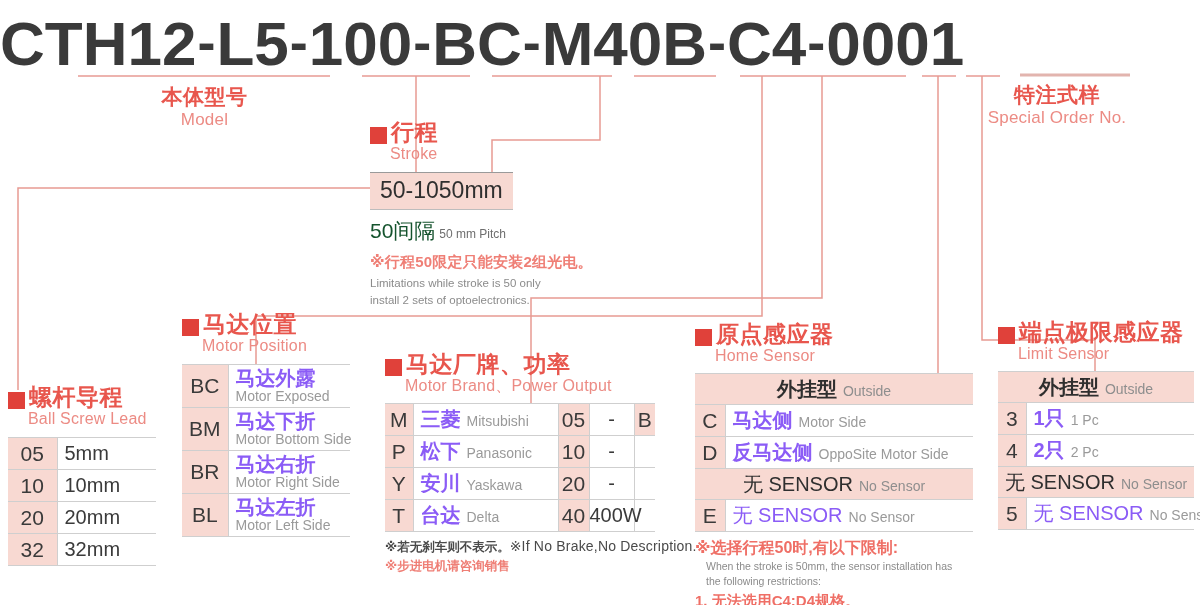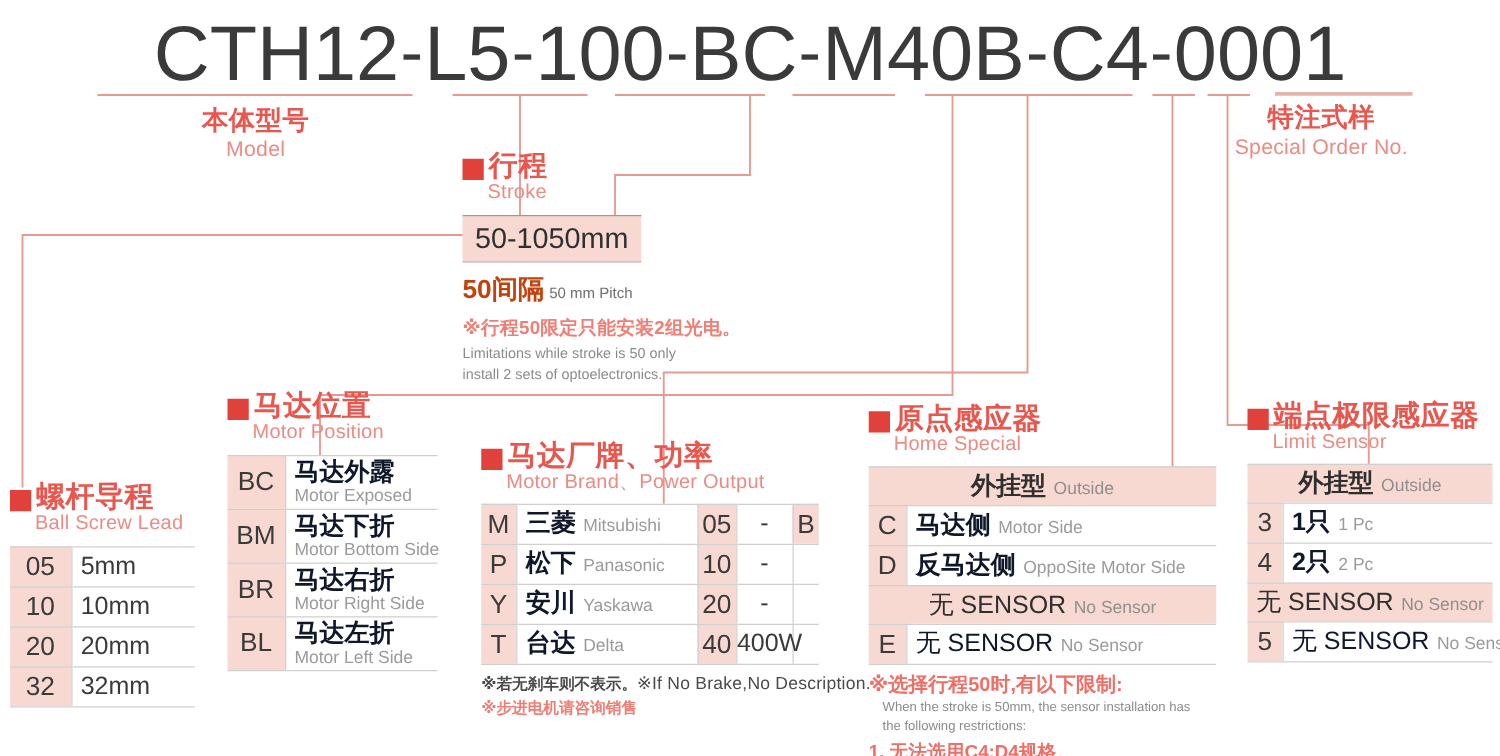--- a/index.html
+++ b/index.html
@@ -10,23 +10,22 @@
     position:relative;
     overflow:hidden;
     -webkit-font-smoothing:antialiased;
   }
   #stage{position:absolute;left:0;top:0;width:1200px;height:605px;}
   #lines{position:absolute;left:0;top:0;width:1200px;height:605px;pointer-events:none;}
 
   
   .code{
     position:absolute;left:0;top:8px;width:1200px;
-    text-align:center;
     font-family:"Liberation Sans","DejaVu Sans",sans-serif;
-    font-size:62px;font-weight:400;letter-spacing:0px;
+    font-size:62px;font-weight:700;letter-spacing:0px;
     color:#3a3a3a;
     white-space:nowrap;
   }
   .code .tok{}
   .code .dash{font-size:54px;position:relative;top:-4px;padding:0 1px;}
 
   
   .sect{position:absolute;}
   .sect .head{display:flex;align-items:flex-start;white-space:nowrap;}
   .sq{
@@ -60,21 +59,21 @@
   }
   .cellpad{padding:4px 7px;display:flex;align-items:baseline;}
   .code-cell{
     background:#f8d9d2;
     text-align:center;
     font-size:21px;color:#3a3a3a;
     font-weight:400;
   }
   .code-cell .inner{padding:5px 0;display:block;text-align:center;}
   .val-cell{background:#ffffff;}
-  .v-cn{font-size:20px;color:#0f172a;font-weight:700;white-space:nowrap;}
+  .v-cn{font-size:20px;color:#8b5cf6;font-weight:700;white-space:nowrap;}
   .v-en{font-size:14px;color:#9a9a9a;white-space:nowrap;margin-left:6px;}
   .v-plain{font-size:20px;color:#3a3a3a;white-space:nowrap;}
   .hdr-cell{
     background:#f8d9d2;text-align:center;
   }
   .hdr-cell .inner{padding:5px 4px;display:block;}
   .h-cn{font-size:20px;font-weight:700;color:#2f2f2f;}
   .h-en{font-size:14px;color:#8e8e8e;margin-left:6px;}
 
   
@@ -83,21 +82,21 @@
   
   .stroke-box{
     background:#f7d9d2;
     border-top:1.4px solid #9a9a9a;
     border-bottom:1.4px solid #bdbdbd;
     padding:4px 10px 5px 10px;
     font-size:23px;color:#2f2f2f;font-weight:400;
     display:inline-block;white-space:nowrap;
   }
   .pitch{margin-top:7px;white-space:nowrap;}
-  .pitch b{font-size:21px;color:#c2410c;font-weight:700;}
+  .pitch b{font-size:21px;color:#14532d;font-weight:400;}
   .pitch span{font-size:12px;color:#6e6e6e;margin-left:4px;}
 
   .note-red{
     font-size:15px;color:#ef7f76;font-weight:700;white-space:nowrap;
     margin-top:8px;letter-spacing:.2px;
   }
   .note-grey{
     font-size:11.5px;color:#8b8b8b;white-space:nowrap;line-height:1.55;
     margin-top:3px;
   }
@@ -402,21 +401,21 @@
     <div class="fn2">※步进电机请咨询销售</div>
   </div>
 
   <div class="sect" style="left:695px;top:322px;">
     <div class="head">
       <span class="sq"></span>
       <span class="head-txt">
         <span class="cn">原点感应器</span>
       </span>
     </div>
-    <div class="en indent">Home Special</div>
+    <div class="en indent">Home Sensor</div>
 
     <table class="t" style="width:278px;margin-top:7px;">
       <colgroup>
           <col style="width:30px">
           <col style="width:248px">
         </colgroup>
       <tbody>
         <tr>
           <td class="hdr-cell" colspan="2">
             <span class="inner">

